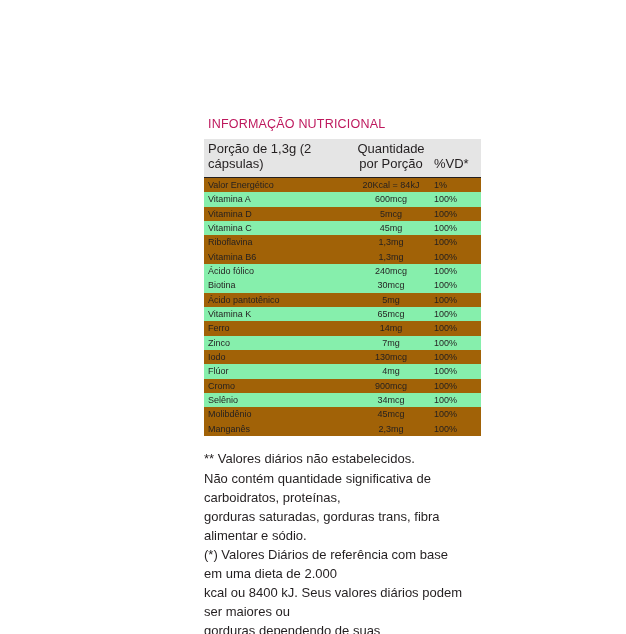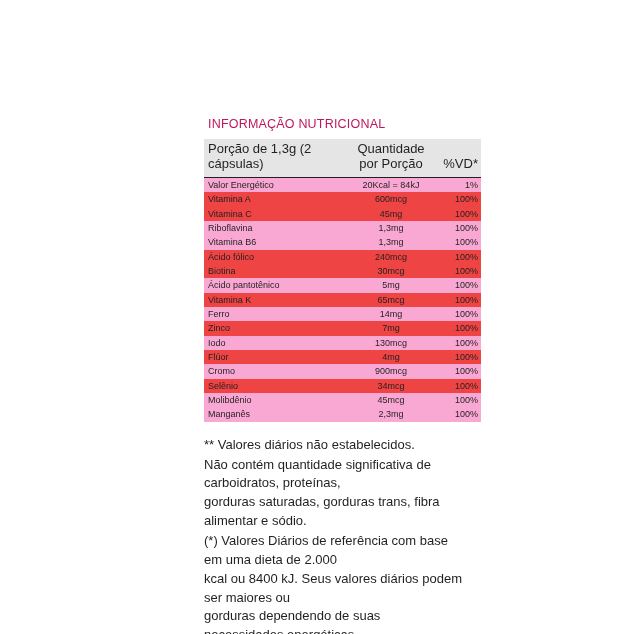--- a/index.html
+++ b/index.html
@@ -35,32 +35,32 @@
   }
   table.nut td {
     font-size: 9px;
     line-height: 1.15;
     padding: 2px 3px 2px 4px;
     color: #231f20;
     vertical-align: middle;
   }
   .col-name { width: 140px; text-align: left; }
   .col-qty  { width: 72px;  text-align: center; }
-  .col-vd   { width: 44px;  text-align: right; }
+  .col-vd   { width: 44px;  text-align: left; }
 
   tr.header td {
     font-size: 13px;
     line-height: 1.2;
     padding-bottom: 5px;
     vertical-align: bottom;
     background: #e5e5e5;
   }
   tr.header .col-name { padding-bottom: 5px; }
-  tr.shade td { background: #f9a8d4; }
-  tr.plain td { background: #ef4444; }
+  tr.shade td { background: #a16207; }
+  tr.plain td { background: #86efac; }
   .rule-top {
     border-top: 1px solid #231f20;
   }
   .notes {
     margin-top: 14px;
     font-size: 13px;
     line-height: 1.45;
     color: #231f20;
     width: 258px;
   }
@@ -85,20 +85,25 @@
         <td class="col-vd">%VD*</td>
       </tr>
     <tr class="shade">
           <td class="col-name rule-top">Valor Energético</td>
           <td class="col-qty rule-top">20Kcal = 84kJ</td>
           <td class="col-vd rule-top">1%</td>
         </tr>
         <tr class="plain">
           <td class="col-name">Vitamina A</td>
           <td class="col-qty">600mcg</td>
+          <td class="col-vd">100%</td>
+        </tr>
+        <tr class="shade">
+          <td class="col-name">Vitamina D</td>
+          <td class="col-qty">5mcg</td>
           <td class="col-vd">100%</td>
         </tr>
         <tr class="plain">
           <td class="col-name">Vitamina C</td>
           <td class="col-qty">45mg</td>
           <td class="col-vd">100%</td>
         </tr>
         <tr class="shade">
           <td class="col-name">Riboflavina</td>
           <td class="col-qty">1,3mg</td>

